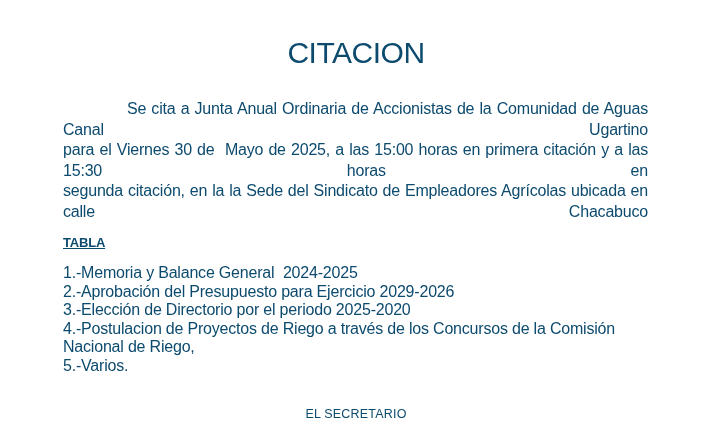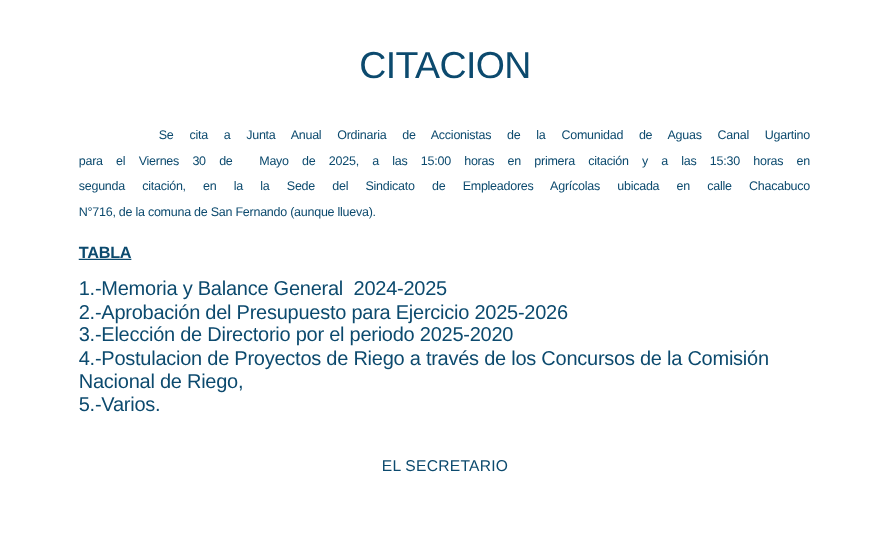--- a/index.html
+++ b/index.html
@@ -16,21 +16,21 @@
   .doc-title {
     margin: 34px 0 0 0;
     text-align: center;
     font-size: 30px;
     font-weight: 400;
     letter-spacing: -0.5px;
     line-height: 38px;
   }
   .paragraph {
     margin: 27px 64px 0 63px;
-    font-size: 10px;
+    font-size: 16px;
     letter-spacing: -0.2px;
     line-height: 20.5px;
   }
   .par-line {
     text-align: justify;
     text-align-last: justify;
   }
   .par-line.first { text-indent: 64px; }
   .par-line.last  { text-align-last: left; }
   .section-heading {
@@ -63,28 +63,27 @@
 <body>
 
 <div class="page">
 
   <h1 class="doc-title">CITACION</h1>
 
   <div class="paragraph">
     <div class="par-line first">Se cita a Junta Anual Ordinaria de Accionistas de la Comunidad de Aguas Canal Ugartino</div>
     <div class="par-line">para el Viernes 30 de &nbsp;Mayo de 2025, a las 15:00 horas en primera citación y a las 15:30 horas en</div>
     <div class="par-line">segunda citación, en la la Sede del Sindicato de Empleadores Agrícolas ubicada en calle Chacabuco</div>
-    <div class="par-line last">N°716, de la comuna de San Fernando (aunque llueva).</div>
   </div>
 
   <div class="section-heading">TABLA</div>
 
   <div class="agenda">
     <div class="agenda-item">1.-Memoria y Balance General &nbsp;2024-2025</div>
-    <div class="agenda-item">2.-Aprobación del Presupuesto para Ejercicio 2025-2026</div>
+    <div class="agenda-item">2.-Aprobación del Presupuesto para Ejercicio 2029-2026</div>
     <div class="agenda-item">3.-Elección de Directorio por el periodo 2025-2020</div>
     <div class="agenda-item">
       <span>4.-Postulacion de Proyectos de Riego a través de los Concursos de la Comisión Nacional de Riego,</span>
     </div>
     <div class="agenda-item">5.-Varios.</div>
   </div>
 
   <div class="signature">EL SECRETARIO</div>
 
 </div>

